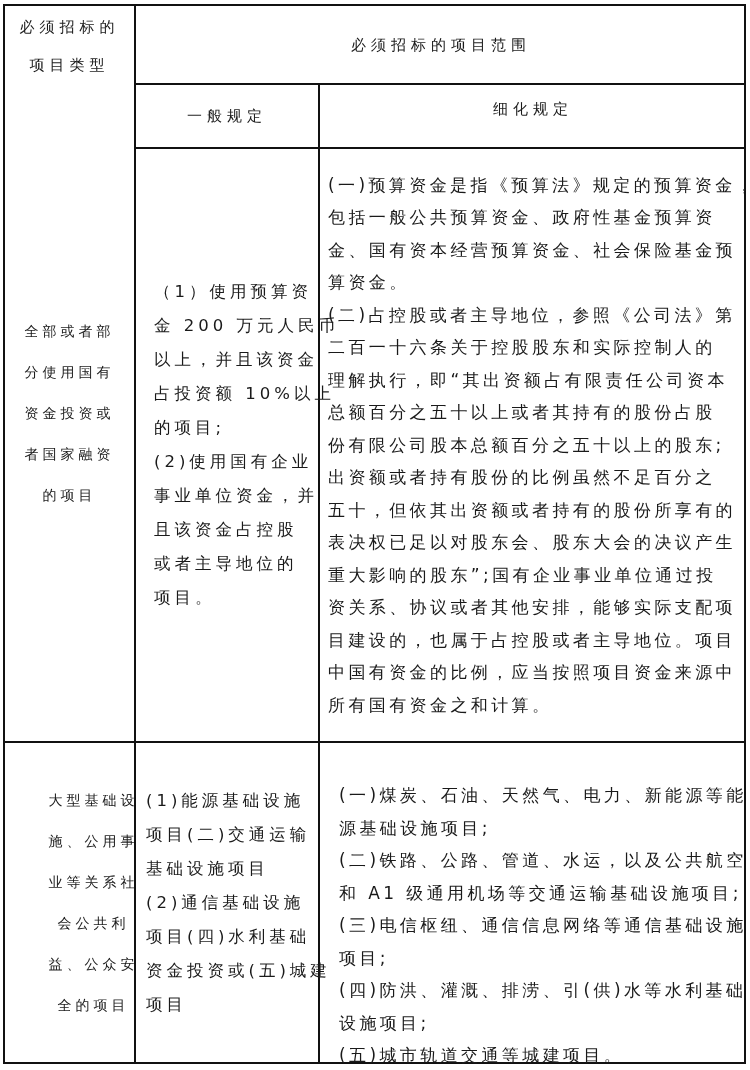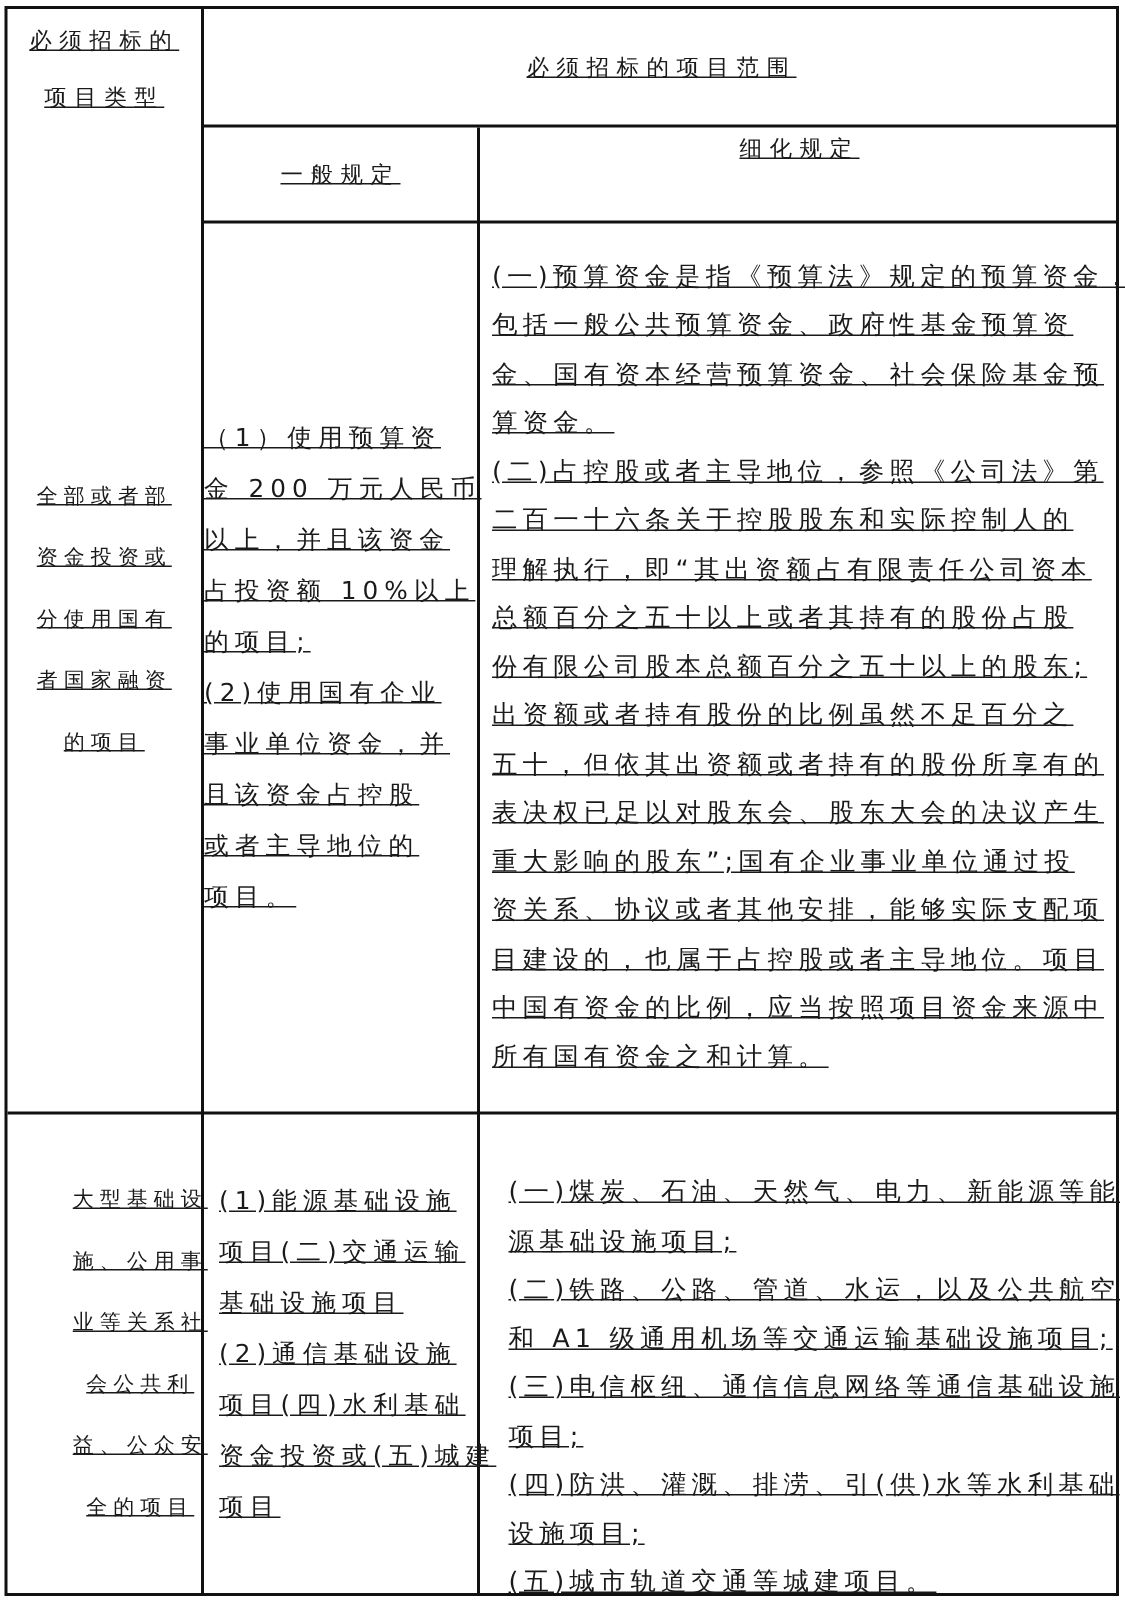--- a/index.html
+++ b/index.html
@@ -24,21 +24,20 @@
       border: 2px solid #111;
       box-sizing: border-box;
     }
     .cell {
       position: absolute;
       box-sizing: border-box;
       display: flex;
       align-items: center;
       justify-content: center;
       text-align: center;
-      text-decoration: underline;
     }
     .vline, .hline {
       position: absolute;
       background: #111;
     }
     .vline { width: 2px; }
     .hline { height: 2px; }
 
     .hdr-text {
       font-size: 15px;
@@ -90,35 +89,35 @@
   </div>
 
   <div class="cell" style="left:131px; top:0; width:610px; height:77px;">
     <span class="hdr-text">必须招标的项目范围</span>
   </div>
 
   <div class="cell" style="left:131px; top:79px; width:182px; height:62px;">
     <span class="hdr-text">一般规定</span>
   </div>
 
-  <div class="cell" style="left:315px; top:62px; width:426px; height:62px;">
+  <div class="cell" style="left:315px; top:72px; width:426px; height:62px;">
     <span class="hdr-text">细化规定</span>
   </div>
 
   <div class="cell" style="left:0; top:79px; width:129px; height:656px;">
     <div class="type-text">
       <span class="line">全部或者部</span>
+      <span class="line">分使用国有</span>
       <span class="line">资金投资或</span>
-      <span class="line">分使用国有</span>
       <span class="line">者国家融资</span>
       <span class="line">的项目</span>
     </div>
   </div>
 
-  <div class="cell" style="left:131px; top:143px; width:182px; height:592px; justify-content:flex-start; padding-left:0;">
+  <div class="cell" style="left:131px; top:143px; width:182px; height:592px; justify-content:flex-start; padding-left:18px;">
     <div class="gen-text">
       <span class="line">（1）使用预算资</span>
       <span class="line">金 200 万元人民币</span>
       <span class="line">以上，并且该资金</span>
       <span class="line">占投资额 10%以上</span>
       <span class="line">的项目;</span>
       <span class="line">(2)使用国有企业</span>
       <span class="line">事业单位资金，并</span>
       <span class="line">且该资金占控股</span>
       <span class="line">或者主导地位的</span>

